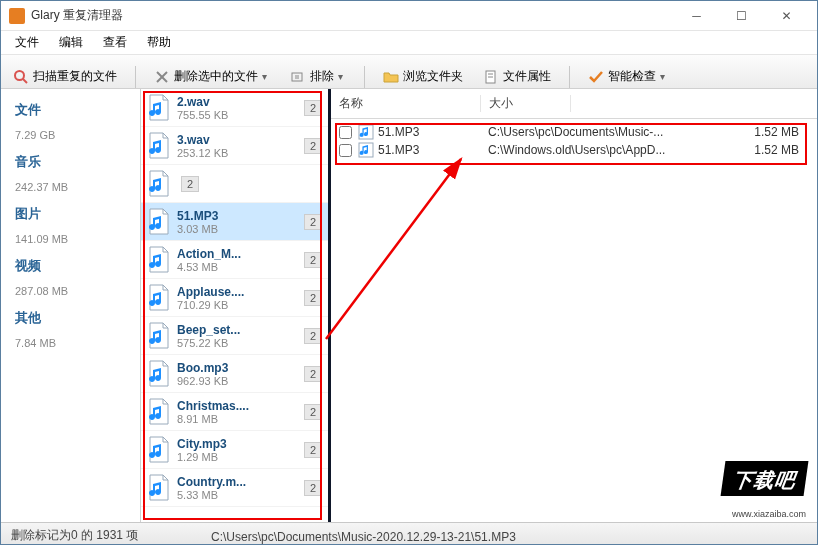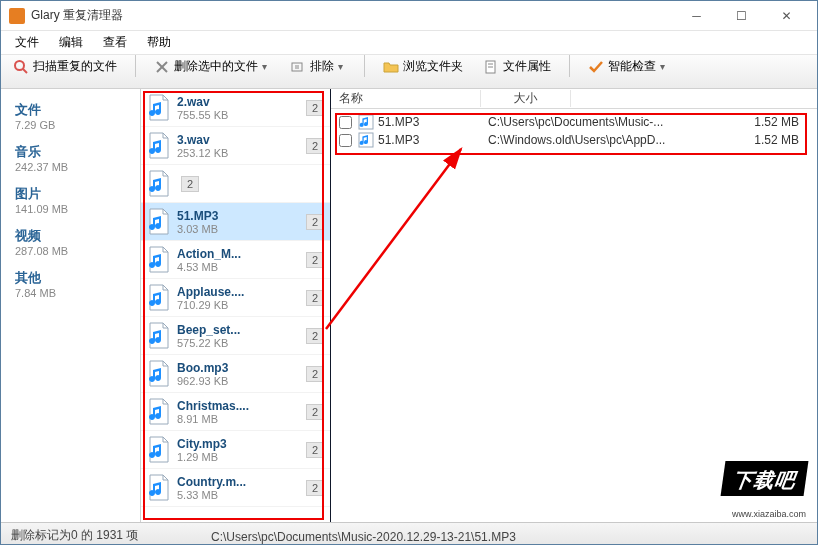--- a/index.html
+++ b/index.html
@@ -8,49 +8,49 @@
 
 .titlebar { height: 30px; background: #fff; display: flex; align-items: center; padding: 0 8px; border-bottom: 1px solid #e5e5e5; }
 .titlebar .app-icon { width: 16px; height: 16px; background: #e67e22; border-radius: 2px; margin-right: 6px; }
 .titlebar .title { flex: 1; color: #333; }
 .winbtns { display: flex; gap: 0; }
 .winbtn { width: 45px; height: 28px; display: flex; align-items: center; justify-content: center; color: #555; cursor: pointer; }
 
 .menubar { height: 24px; display: flex; align-items: center; padding: 0 6px; gap: 4px; background: #fff; border-bottom: 1px solid #e5e5e5; }
 .menubar span { padding: 2px 8px; cursor: pointer; }
 
-.toolbar { height: 34px; background: linear-gradient(#fcfcfc,#ececec); border-bottom: 1px solid #d0d0d0; display: flex; align-items: flex-start; padding: 0 6px; gap: 8px; }
+.toolbar { height: 34px; background: linear-gradient(#fcfcfc,#ececec); border-bottom: 1px solid #d0d0d0; display: flex; align-items: flex-end; padding: 0 6px; gap: 8px; }
 .tbtn { display: flex; align-items: center; gap: 4px; padding: 3px 6px; border-radius: 3px; cursor: pointer; }
 .tbtn svg { width: 16px; height: 16px; }
 .tdrop { width: 8px; color: #666; font-size: 10px; }
 .tsep { width: 1px; height: 22px; background: #c8c8c8; margin: 0 4px; }
 
 .body { flex: 1; display: flex; overflow: hidden; }
 .sidebar { width: 140px; background: #fff; border-right: 1px solid #d0d0d0; padding: 8px 0; }
 .cat { padding: 4px 14px 8px; }
 .cat .name { color: #2a6496; font-weight: 600; font-size: 13px; cursor: pointer; }
-.cat .size { color: #888; font-size: 11px; margin-top: 0; }
-
-.midpanel { width: 190px; border-right: 1px solid #0f172a; position: relative; background: #fff; overflow: hidden; }
+.cat .size { color: #888; font-size: 11px; margin-top: 10px; }
+
+.midpanel { width: 190px; border-right: 3px solid #0f172a; position: relative; background: #fff; overflow: hidden; }
 .redbox1 { position: absolute; top: 2px; left: 2px; right: 6px; bottom: 2px; border: 2px solid #e00; pointer-events: none; z-index: 5; }
 .filelist { height: 100%; overflow-y: auto; }
 .frow { display: flex; align-items: center; height: 38px; padding: 2px 6px; border-bottom: 1px solid #f2f2f2; cursor: pointer; position: relative; }
 .frow.selected { background: #cde8ff; }
 .frow .ficon { width: 24px; height: 28px; margin-right: 6px; flex-shrink: 0; }
 .frow .ftext { flex: 1; overflow: hidden; }
 .frow .fname { color: #1a4d7a; font-weight: 600; white-space: nowrap; overflow: hidden; text-overflow: ellipsis; font-size: 12px; }
 .frow .fsize { color: #888; font-size: 11px; }
 .frow .fcount { background: #e8e8e8; border: 1px solid #ccc; padding: 1px 5px; font-size: 11px; color: #555; margin-left: 4px; }
 
 .rightpanel { flex: 1; display: flex; flex-direction: column; position: relative; background: #fff; }
-.rhead { height: 20px; display: flex; align-items: center; border-bottom: 1px solid #d8d8d8; background: #fff; }
+.rhead { height: 30px; display: flex; align-items: center; border-bottom: 1px solid #d8d8d8; background: #fff; }
 .rhead .col { padding: 0 8px; border-right: 1px solid #e5e5e5; color: #444; }
 .rhead .c1 { width: 150px; }
 .rhead .c2 { flex: 1; }
-.rhead .c3 { width: 90px; text-align: center; padding-right: 8px; }
+.rhead .c3 { width: 90px; text-align: left; padding-right: 8px; }
 .rbody { flex: 1; position: relative; padding: 4px 6px; }
 .redbox2 { position: absolute; top: 4px; left: 4px; right: 10px; height: 42px; border: 2px solid #e00; pointer-events: none; z-index: 5; }
 .drow { display: flex; align-items: center; height: 18px; padding: 1px 0; }
 .drow input { margin: 0 6px 0 2px; }
 .drow .dicon { width: 16px; height: 16px; margin-right: 4px; }
 .drow .dname { width: 110px; color: #333; }
 .drow .dpath { flex: 1; color: #333; white-space: nowrap; overflow: hidden; text-overflow: ellipsis; }
 .drow .dsize { width: 80px; text-align: right; padding-right: 12px; color: #333; }
 
 .arrow-svg { position: absolute; top: 30px; left: -10px; z-index: 6; pointer-events: none; }

